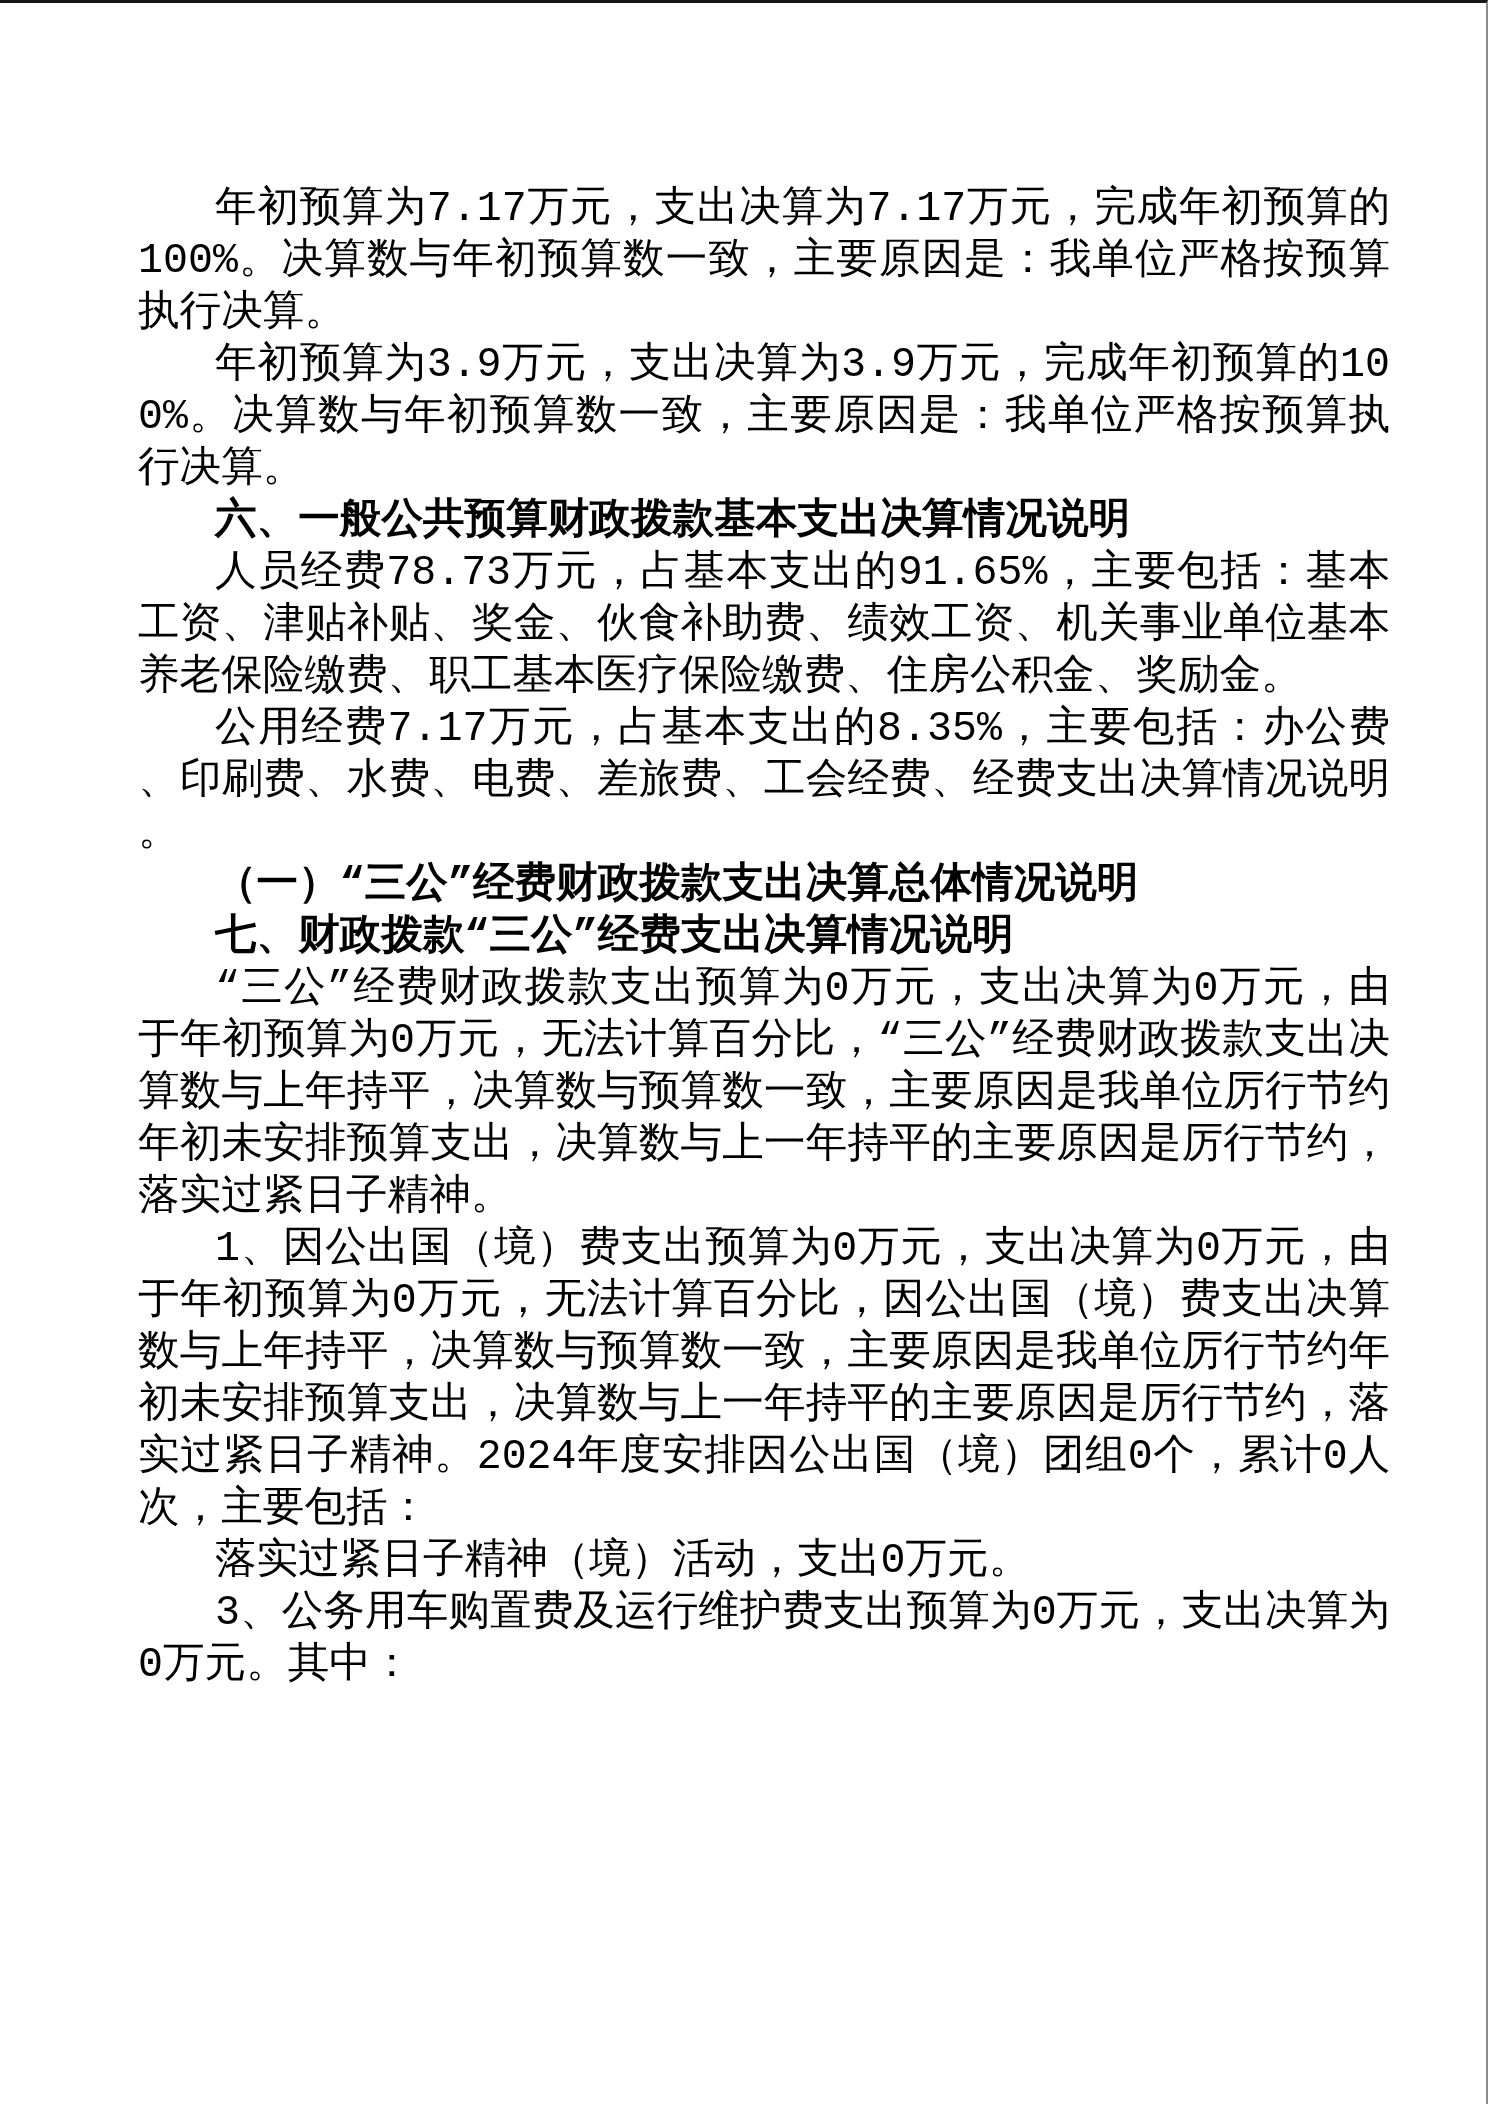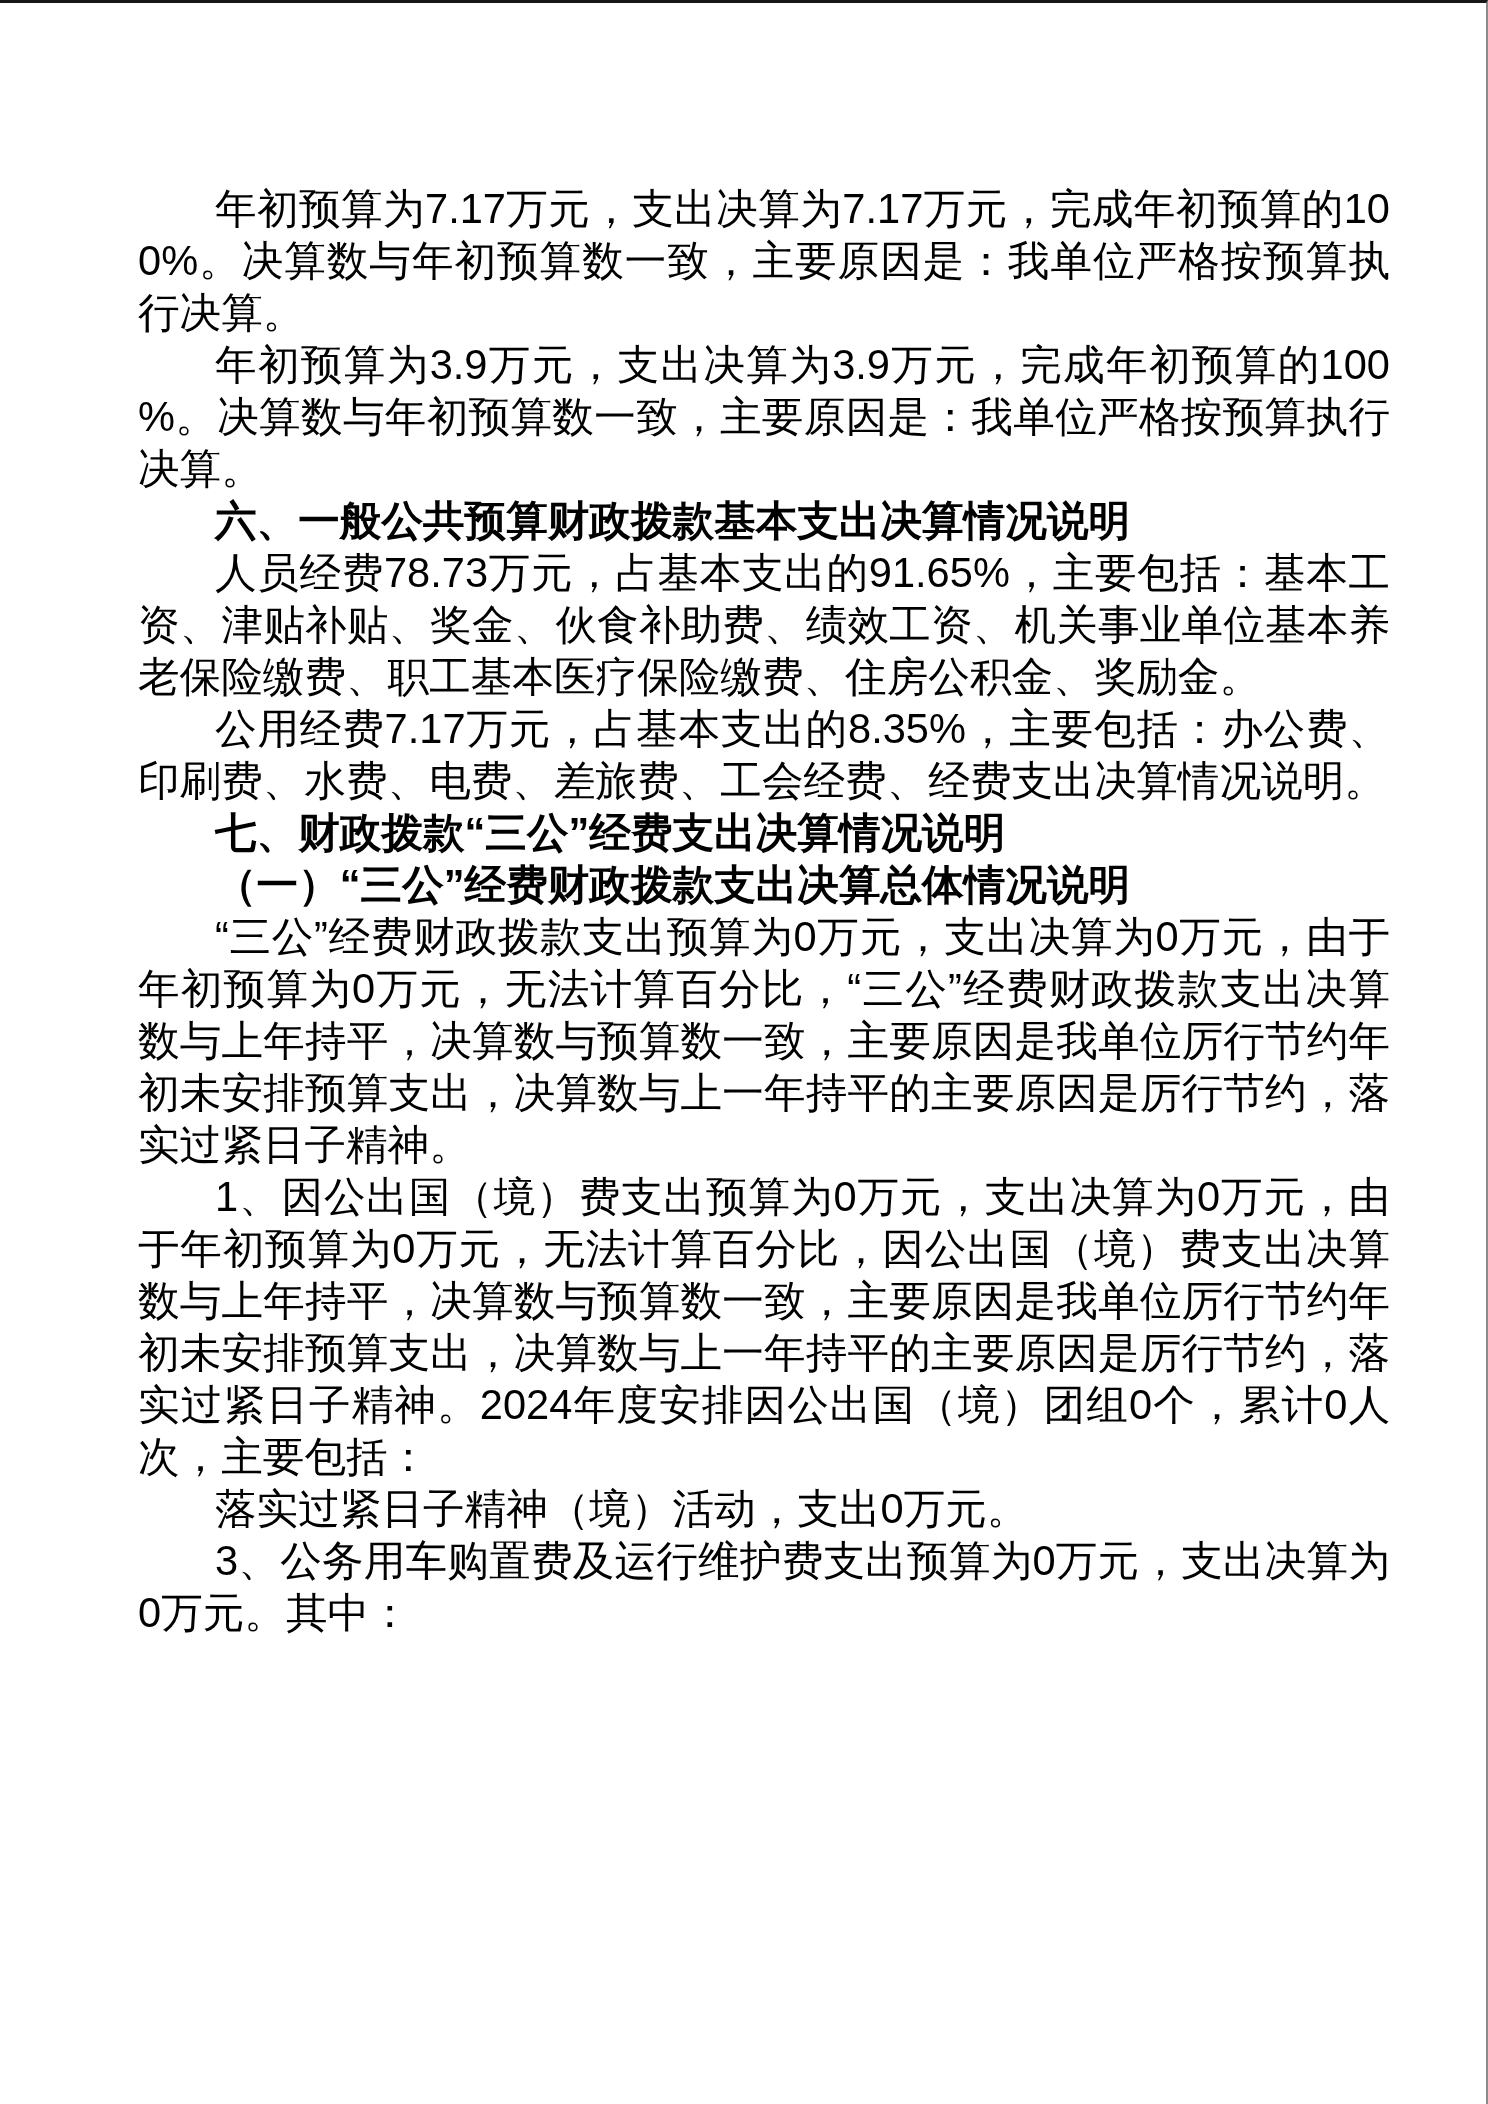--- a/index.html
+++ b/index.html
@@ -9,21 +9,21 @@
   }
   .page {
     position: relative;
     width: 1488px;
     height: 2104px;
     background: #ffffff;
     box-sizing: border-box;
     border-top: 3px solid #171717;
     border-right: 2px solid #8a8a8a;
     overflow: hidden;
-    font-family: Liberation Sans, sans-serif;
+    font-family: Liberation Mono, monospace;
     color: #000000;
   }
   .doc-content {
     position: absolute;
     left: 138px;
     top: 180px;
     width: 1252px;
   }
   .para {
     margin: 0;
@@ -45,20 +45,20 @@
 </head>
 <body>
 
 <div class="page">
   <div class="doc-content">
     <p class="para">年初预算为7.17万元，支出决算为7.17万元，完成年初预算的100%。决算数与年初预算数一致，主要原因是：我单位严格按预算执行决算。</p>
     <p class="para">年初预算为3.9万元，支出决算为3.9万元，完成年初预算的100%。决算数与年初预算数一致，主要原因是：我单位严格按预算执行决算。</p>
     <p class="para bold">六、一般公共预算财政拨款基本支出决算情况说明</p>
     <p class="para">人员经费78.73万元，占基本支出的91.65%，主要包括：基本工资、津贴补贴、奖金、伙食补助费、绩效工资、机关事业单位基本养老保险缴费、职工基本医疗保险缴费、住房公积金、奖励金。</p>
     <p class="para">公用经费7.17万元，占基本支出的8.35%，主要包括：办公费、印刷费、水费、电费、差旅费、工会经费、经费支出决算情况说明。</p>
+    <p class="para bold">（一）“三公”经费财政拨款支出决算总体情况说明</p>
     <p class="para bold">七、财政拨款“三公”经费支出决算情况说明</p>
-    <p class="para bold">（一）“三公”经费财政拨款支出决算总体情况说明</p>
     <p class="para">“三公”经费财政拨款支出预算为0万元，支出决算为0万元，由于年初预算为0万元，无法计算百分比，“三公”经费财政拨款支出决算数与上年持平，决算数与预算数一致，主要原因是我单位厉行节约年初未安排预算支出，决算数与上一年持平的主要原因是厉行节约，落实过紧日子精神。</p>
     <p class="para">1、因公出国（境）费支出预算为0万元，支出决算为0万元，由于年初预算为0万元，无法计算百分比，因公出国（境）费支出决算数与上年持平，决算数与预算数一致，主要原因是我单位厉行节约年初未安排预算支出，决算数与上一年持平的主要原因是厉行节约，落实过紧日子精神。2024年度安排因公出国（境）团组0个，累计0人次，主要包括：</p>
     <p class="para">落实过紧日子精神（境）活动，支出0万元。</p>
     <p class="para">3、公务用车购置费及运行维护费支出预算为0万元，支出决算为0万元。其中：</p>
   </div>
 </div>
 
 </body></html>

